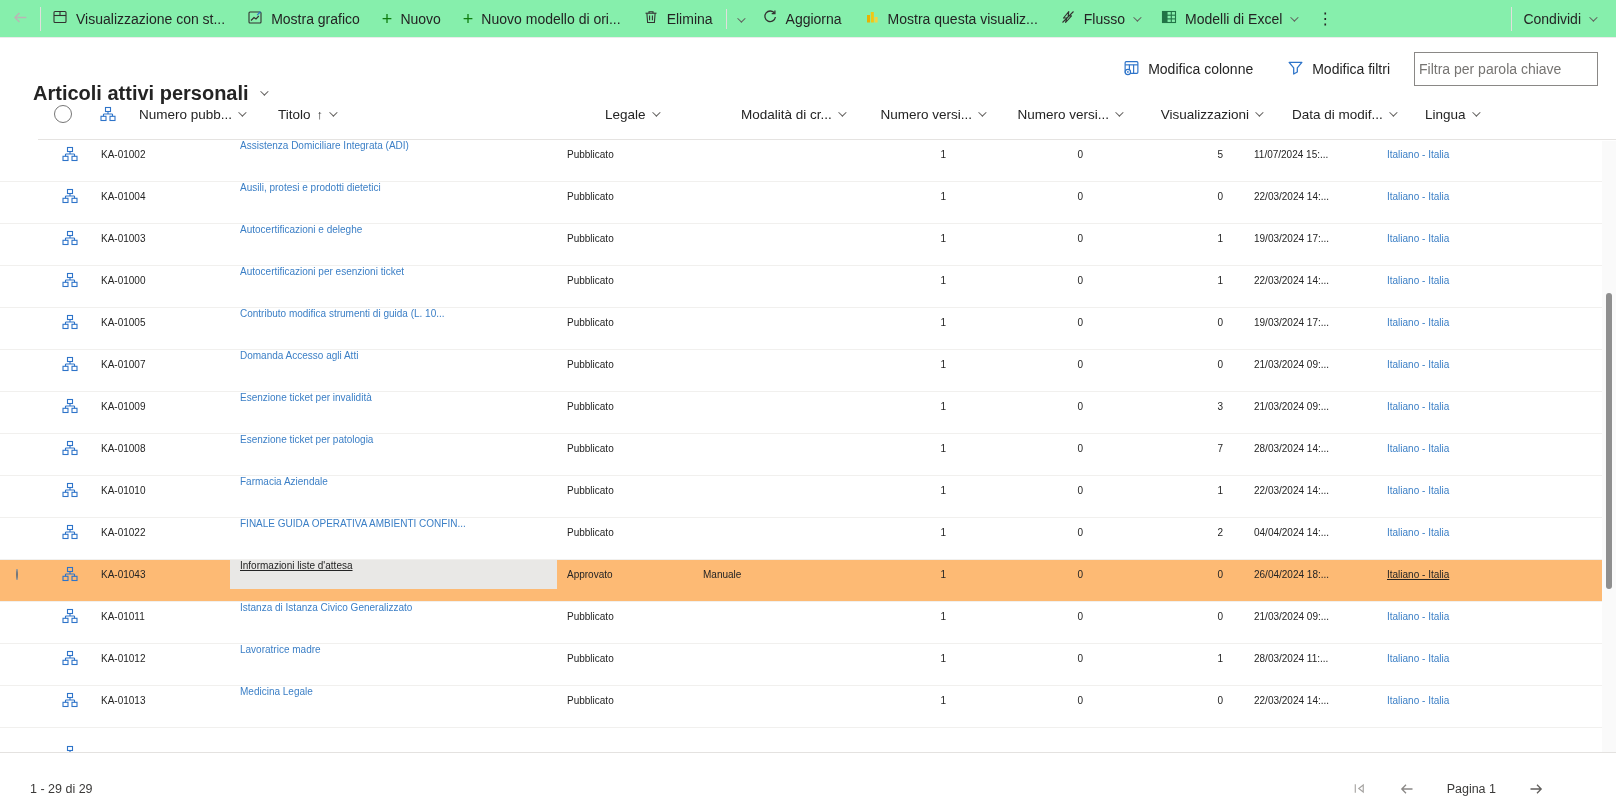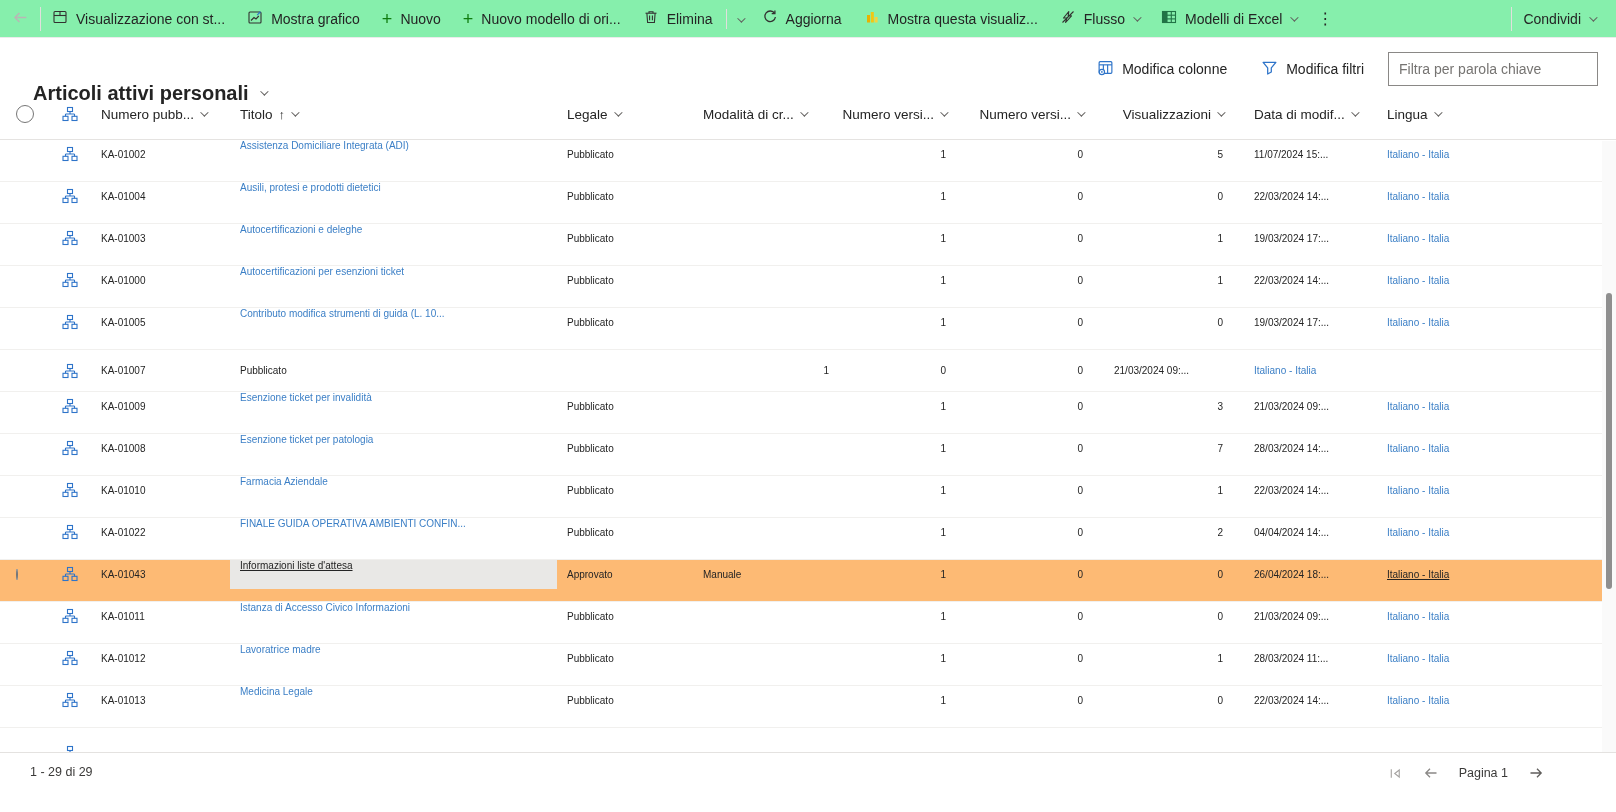--- a/index.html
+++ b/index.html
@@ -24,29 +24,29 @@
     border-bottom:1.2px solid #605e5c; transform:rotate(45deg) translateY(-2px); }
   .green { color:#107c10; font-size:18px; font-weight:400; line-height:1; }
 
   
   .view-header { height:62px; display:flex; align-items:center; padding:0 18px 0 33px; }
   .view-title { display:flex; align-items:center; gap:11px; cursor:pointer;margin-top:48px; }
   .view-title h1 { font-size:20px; font-weight:700; color:#242424; }
   .vh-right { margin-left:auto; display:flex; align-items:center; gap:14px; }
   .vh-btn { display:flex; align-items:center; gap:8px; height:32px; padding:0 10px;
     background:none; border:none; font:inherit; font-size:14px; color:#242424; cursor:pointer; }
-  .search-box { width:210px; height:34px; border:1px solid #8a8886; background:#fff;
-    font:inherit; font-size:14px; padding:0 10px; color:#242424; }
+  .search-box { width:184px; height:34px; border:1px solid #8a8886; background:#fff;
+    font:inherit; font-size:14px; padding:0 4px; color:#242424; }
   .search-box::placeholder { color:#767472; }
 
   
   .grid-cols { display:grid;
     grid-template-columns:50px 40px 140px 327px 136px 140px 117px 137px 140px 133px 120px 1fr;
     align-items:center; }
-  .grid-header { height:40px; border-bottom:1px solid #e5e3e1; font-size:13.5px; color:#242424; }
+  .grid-header { height:40px; border-bottom:1px solid #e5e3e1; font-size:13.5px; color:#242424;margin-left:38px; }
   .hcell { display:flex; align-items:center; gap:6px; cursor:pointer; height:100%; white-space:nowrap; }
   .hcell.num { justify-content:flex-end; padding-right:4px; }
   .h-number { padding-left:11px; }
   .h-title { padding-left:10px; }
   .h-stato,.h-modalita { padding-left:10px; }
   .h-data { padding-left:27px; }
   .h-lingua { padding-left:27px; }
   .sort-arrow { font-size:13px; color:#242424; }
 
   .radio { width:18px; height:18px; border:1px solid #767676; border-radius:50%;
@@ -66,23 +66,23 @@
   .c-num { text-align:right; padding-right:4px; }
   .c-data { padding-left:27px; }
   .c-lingua { padding-left:27px; }
   a.grid-link { color:#3b7fc6; text-decoration:none; }
   .grid-row.selected a.grid-link { color:#242424; text-decoration:underline; }
 
   .partial-row { height:24px; overflow:hidden; }
   .partial-row .hier-wrap { margin:17px 0 0 62px; }
 
   
-  .grid-footer { height:60px; border-top:1px solid #e4e2e0; display:flex; align-items:flex-start;
+  .grid-footer { height:60px; border-top:1px solid #e4e2e0; display:flex; align-items:center;
     padding:12px 72px 0 30px; font-size:12.5px; color:#3b3a39; }
-  .pager { margin-left:auto; display:flex; align-items:center; gap:20px; }
+  .pager { margin-left:auto; display:flex; align-items:center; gap:32px; }
   .pager-btn { background:none; border:none; cursor:pointer; display:flex; align-items:center; padding:0; }
   .page-label { font-size:12.5px; color:#3b3a39; }
 
   
   .vscroll-track { position:absolute; right:0; top:141px; width:14px; height:611px; background:#fafafa; }
   .vscroll-thumb { position:absolute; right:4px; top:152px; width:6px; height:296px;
     background:#8f8f8f; border-radius:3px; cursor:grab; }
 </style>
 </head>
 <body>
@@ -443,20 +443,23 @@
         <svg width="16" height="16" viewBox="0 0 16 16">
             <g fill="none" stroke="#2e74c9" stroke-width="1.1">
               <rect x="5.5" y="1.5" width="5" height="4"></rect>
               <path d="M8 5.5v2.5M3.5 8v2.3M12.5 8v2.3M3.5 8h9"></path>
               <rect x="1" y="10.3" width="5" height="4.2"></rect>
               <rect x="10" y="10.3" width="5" height="4.2"></rect>
             </g>
           </svg>
       </div>
       <div class="cell c-number">KA-01007</div>
+      <div class="cell c-title">
+          <a class="grid-link" href="#">Domanda Accesso agli Atti</a>
+        </div>
       <div class="cell c-stato">Pubblicato</div>
       <div class="cell c-modalita"></div>
       <div class="cell c-num">1</div>
       <div class="cell c-num">0</div>
       <div class="cell c-num">0</div>
       <div class="cell c-data">21/03/2024 09:...</div>
       <div class="cell c-lingua"><a class="grid-link" href="#">Italiano - Italia</a></div>
       <div></div>
         <div></div>
     </div>
@@ -603,21 +606,21 @@
             <g fill="none" stroke="#2e74c9" stroke-width="1.1">
               <rect x="5.5" y="1.5" width="5" height="4"></rect>
               <path d="M8 5.5v2.5M3.5 8v2.3M12.5 8v2.3M3.5 8h9"></path>
               <rect x="1" y="10.3" width="5" height="4.2"></rect>
               <rect x="10" y="10.3" width="5" height="4.2"></rect>
             </g>
           </svg>
       </div>
       <div class="cell c-number">KA-01011</div>
       <div class="cell c-title">
-          <a class="grid-link" href="#">Istanza di Accesso Civico Informazioni</a>
+          <a class="grid-link" href="#">Istanza di Istanza Civico Generalizzato</a>
         </div>
       <div class="cell c-stato">Pubblicato</div>
       <div class="cell c-modalita"></div>
       <div class="cell c-num">1</div>
       <div class="cell c-num">0</div>
       <div class="cell c-num">0</div>
       <div class="cell c-data">21/03/2024 09:...</div>
       <div class="cell c-lingua"><a class="grid-link" href="#">Italiano - Italia</a></div>
       <div></div>
         <div></div>

